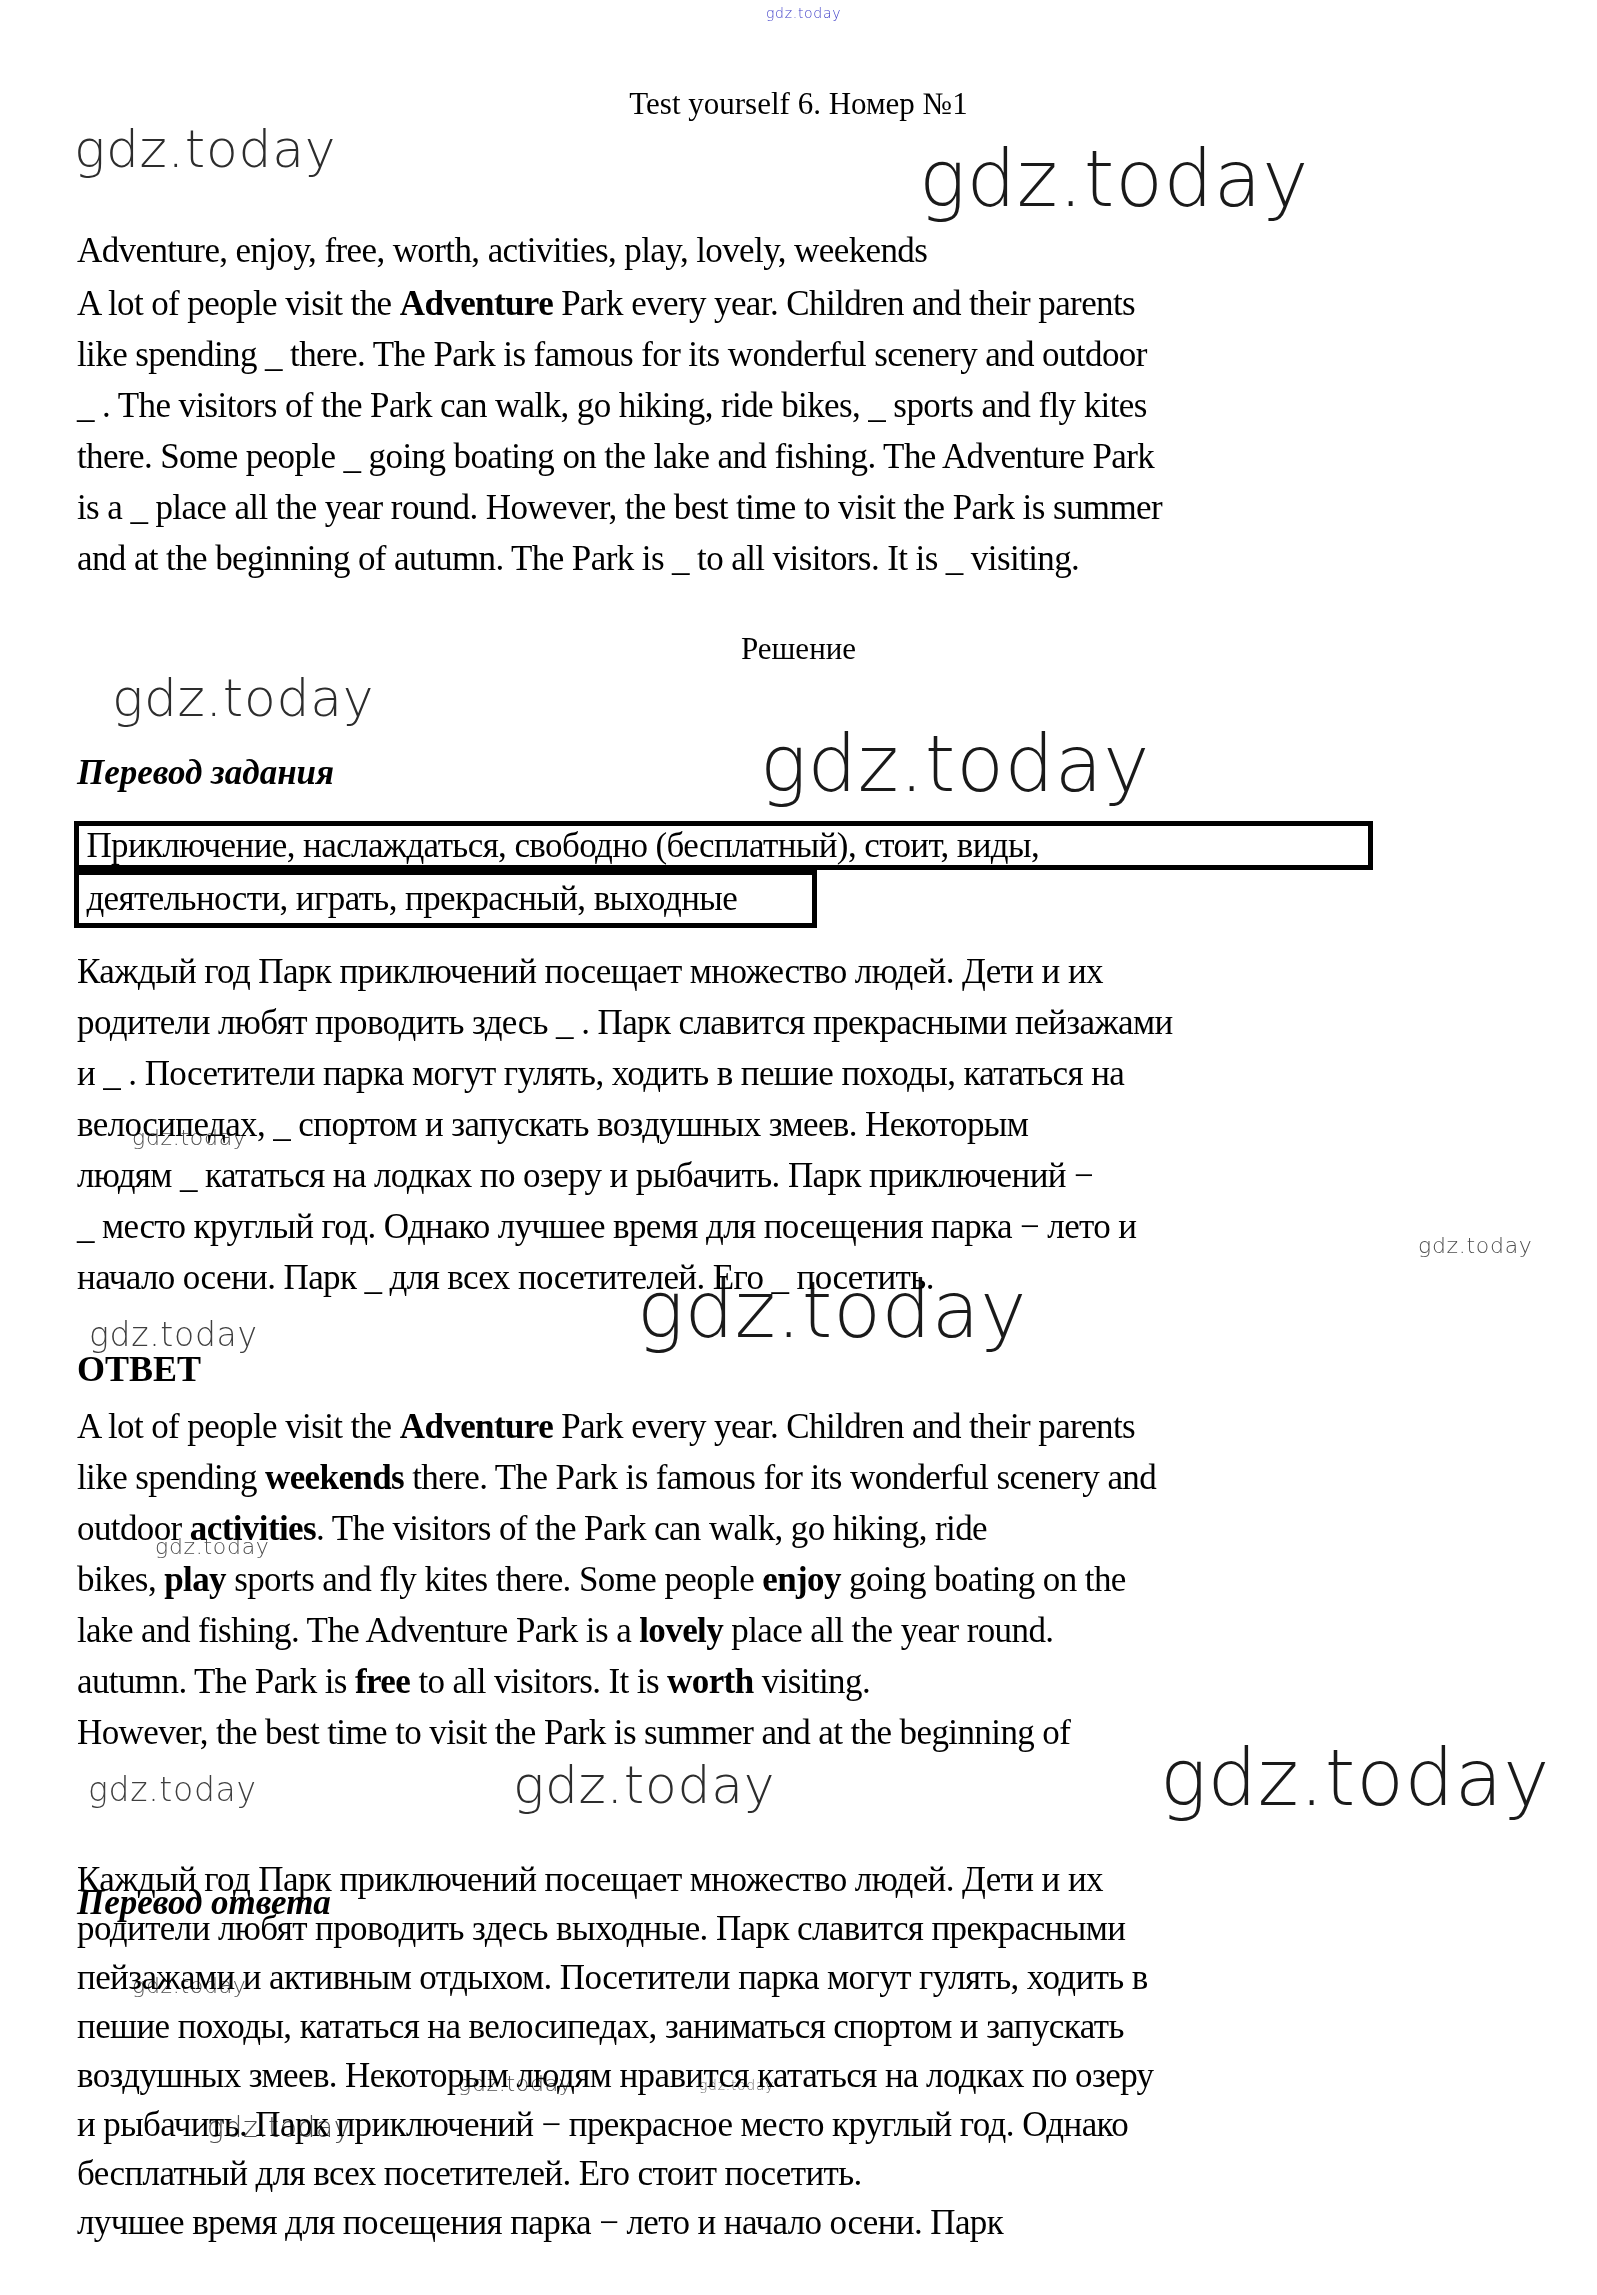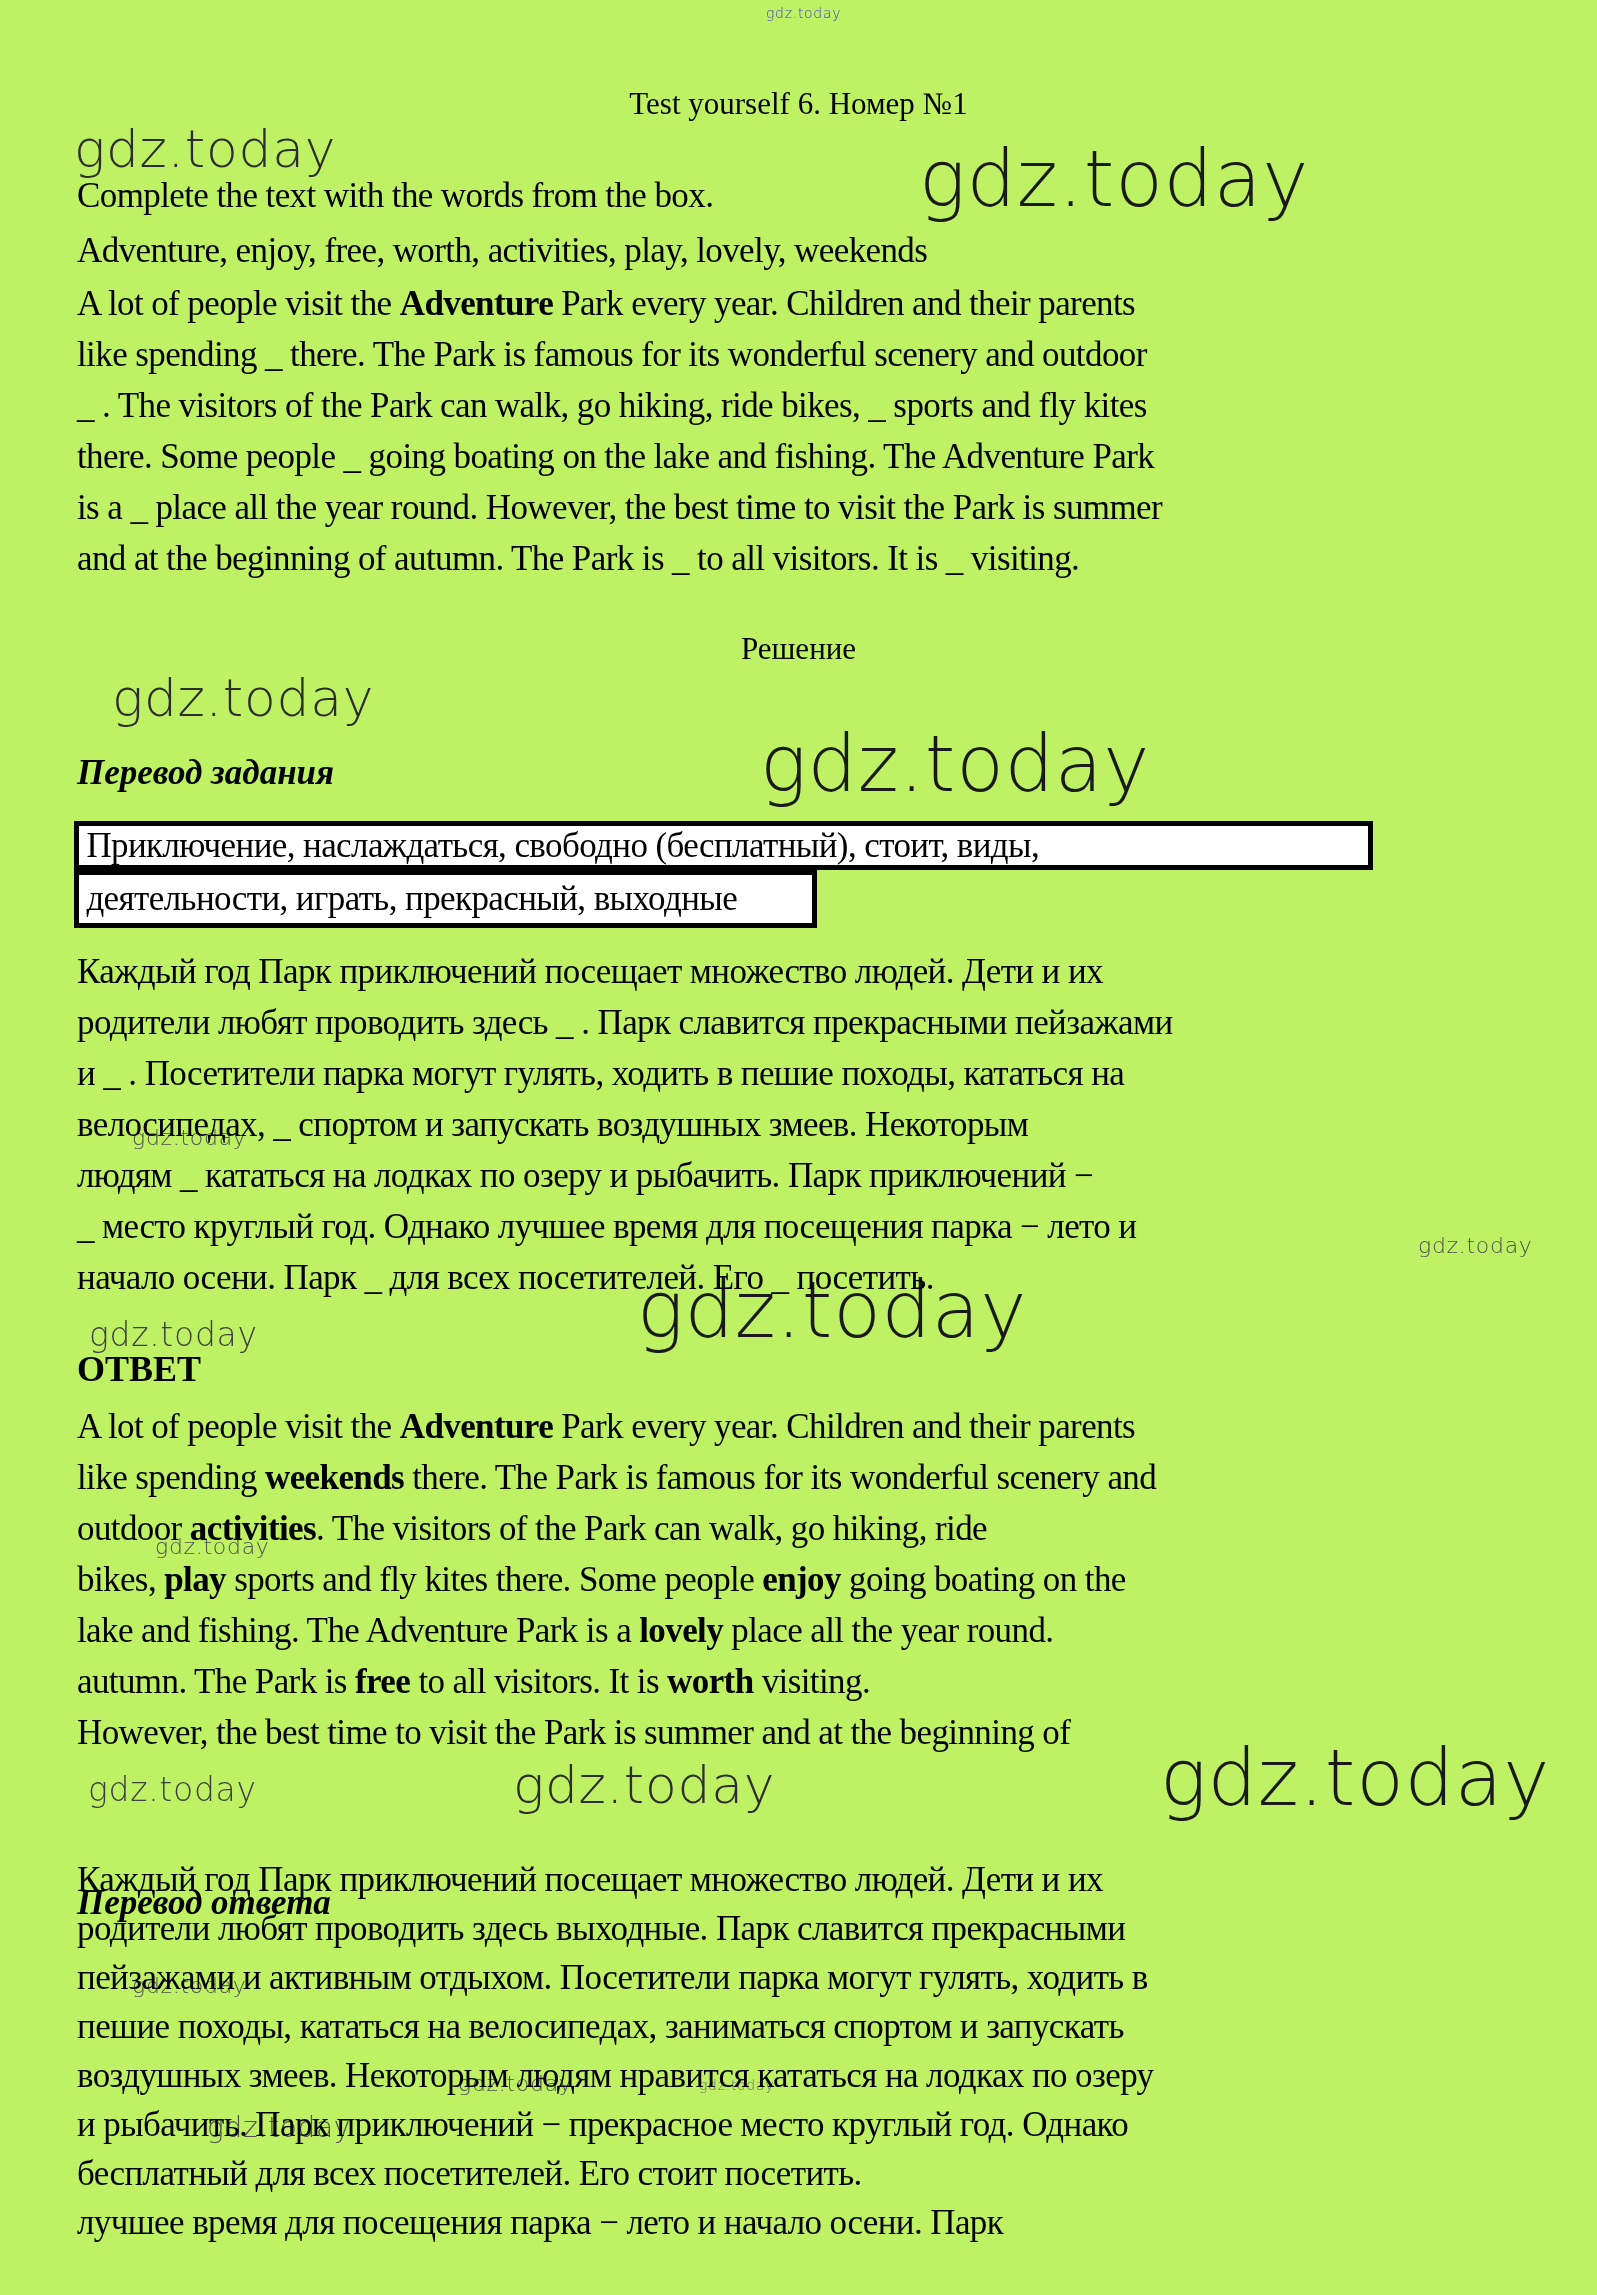--- a/index.html
+++ b/index.html
@@ -1,19 +1,19 @@
 <!DOCTYPE html>
 <html style="font-size:12px"><head>
 <meta charset="utf-8">
 <style>
   html,body{margin:0;padding:0;background:#888;}
   #page{
     position:relative;
     width:1597px;height:2295px;
-    background:#bef264;
+    background:#ffffff;
     overflow:hidden;
     font-family:"Liberation Serif", serif;
     color:#000;
   }
   .abs{position:absolute;}
   .body-text{
     font-size:35px;
     line-height:51px;
     letter-spacing:-0.6px;
     white-space:nowrap;
@@ -64,21 +64,20 @@
   <div class="abs wm wm-small" style="left:88px;top:1770px;">gdz.today</div>
   <div class="abs wm wm-med" style="left:513px;top:1755px;">gdz.today</div>
   <div class="abs wm wm-giant" style="left:1160px;top:1733px;">gdz.today</div>
   <div class="abs wm wm-tiny" style="left:132px;top:1973px;">gdz.today</div>
   <div class="abs wm wm-tiny" style="left:458px;top:2071px;">gdz.today</div>
   <div class="abs wm wm-micro" style="left:699px;top:2077px;">gdz.today</div>
   <div class="abs wm wm-tiny" style="left:207px;top:2111px;font-size:28px;">gdz.today</div>
 
   <div class="abs centered heading" style="top:83px;">Test yourself 6. Номер №1</div>
 
-  <div class="abs body-text" style="left:77px;top:170px;">Complete the text with the words from the box.</div>
   <div class="abs body-text" style="left:77px;top:225px;text-align:right;">Adventure, enjoy, free, worth, activities, play, lovely, weekends</div>
   <div class="abs body-text para" style="left:77px;top:278px;">
       <div class="line"><span>A lot of people visit the </span><b>Adventure</b><span> Park every year. Children and their parents</span></div>
       <div class="line">like spending _ there. The Park is famous for its wonderful scenery and outdoor</div>
       <div class="line">_ . The visitors of the Park can walk, go hiking, ride bikes, _ sports and fly kites</div>
       <div class="line">there. Some people _ going boating on the lake and fishing. The Adventure Park</div>
       <div class="line">is a _ place all the year round. However, the best time to visit the Park is summer</div>
       <div class="line">and at the beginning of autumn. The Park is _ to all visitors. It is _ visiting.</div>
     </div>
 

